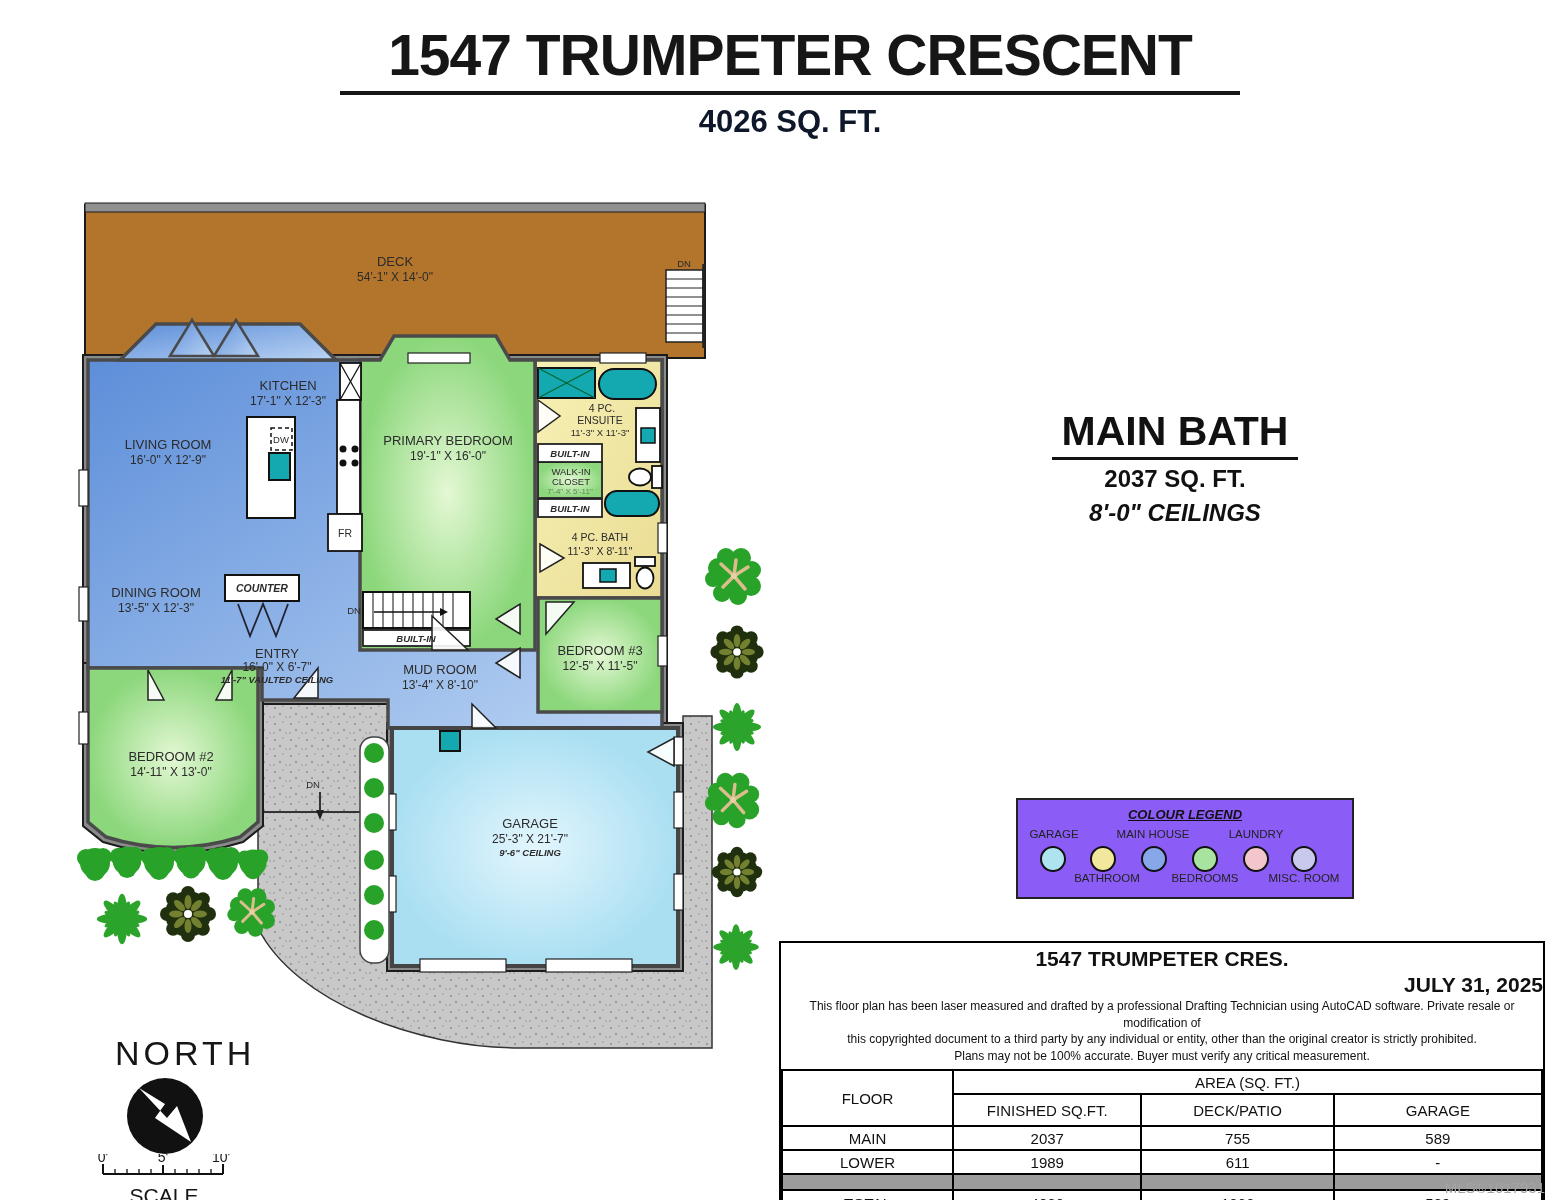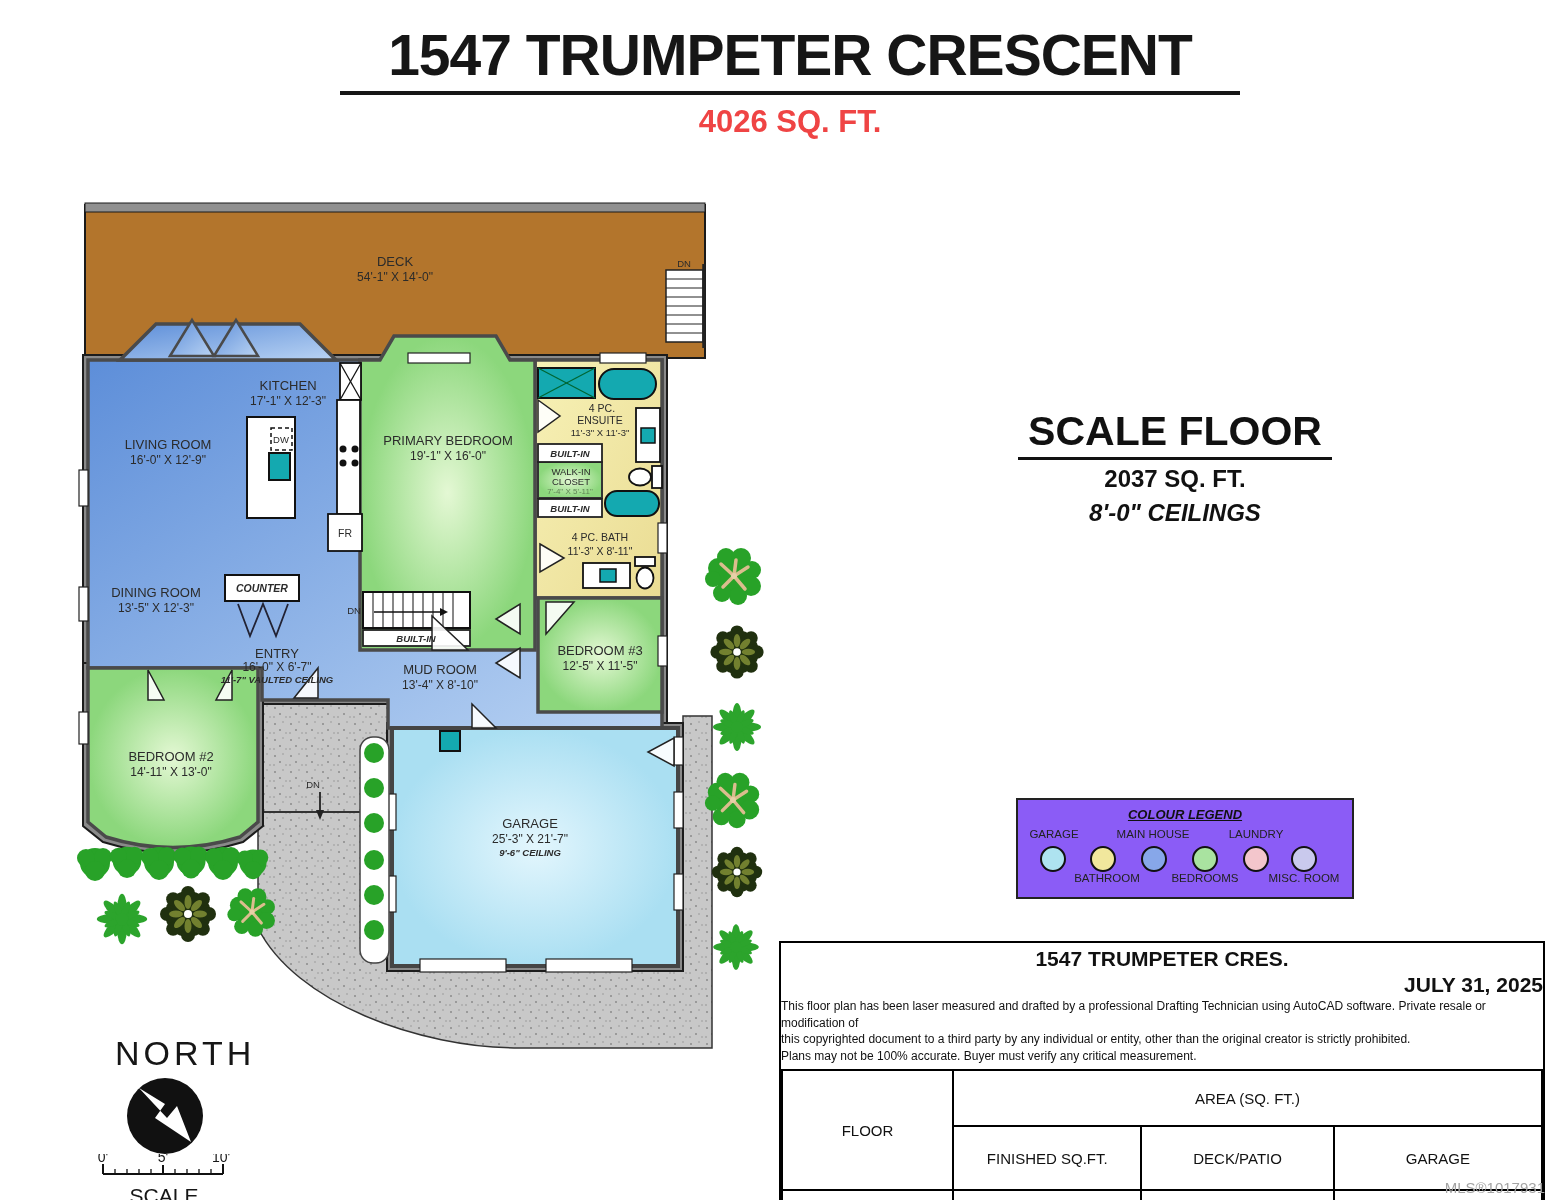--- a/index.html
+++ b/index.html
@@ -2,41 +2,41 @@
 <html><head>
 <meta charset="utf-8">
 <style>
   html,body{margin:0;padding:0;background:#fff;}
   #canvas{position:relative;width:1553px;height:1200px;background:#fff;overflow:hidden;
           font-family:"Liberation Sans",sans-serif;color:#111;}
   
   #title-block{position:absolute;left:255px;top:22px;width:1070px;text-align:center;}
   #title-block h1{margin:0;font-size:57px;font-weight:bold;letter-spacing:-1px;color:#161616;}
   #title-rule{width:900px;height:4px;background:#161616;margin:3px auto 0;}
-  #title-sqft{font-size:31px;font-weight:bold;margin-top:9px;color:#ef4444;}
+  #title-sqft{font-size:31px;font-weight:bold;margin-top:9px;color:#0f172a;}
   
   #floor-header{position:absolute;left:1010px;top:408px;width:330px;text-align:center;}
   .fh-name{display:inline-block;font-size:41px;font-weight:bold;border-bottom:3px solid #111;padding:0 10px 2px;}
   .fh-sqft{font-size:24px;font-weight:bold;margin-top:5px;}
   .fh-ceil{font-size:24px;font-weight:bold;font-style:italic;margin-top:6px;}
   
   #legend{position:absolute;left:1016px;top:798px;width:334px;height:97px;border:2px solid #222;background:#8b5cf6;}
   #legend-title{position:absolute;left:0;right:0;top:7px;text-align:center;font-size:13px;font-weight:bold;
                 font-style:italic;text-decoration:underline;}
   .lg-circle{position:absolute;width:22px;height:22px;border:2.5px solid #111;border-radius:50%;top:46px;
              transform:translateX(-50%);}
   .lg-label{position:absolute;transform:translateX(-50%);font-size:11.5px;white-space:nowrap;color:#222;}
   .lg-top{top:28px;} .lg-bot{top:72px;}
   
   #info{position:absolute;left:779px;top:941px;width:766px;border:2px solid #000;background:#fff;box-sizing:border-box;}
   .it-addr{font-size:21px;font-weight:bold;text-align:center;line-height:27px;margin-top:2px;}
   .it-date{font-size:21px;font-weight:bold;text-align:right;line-height:26px;}
-  .it-disc{font-size:12px;line-height:16.5px;color:#111;}
+  .it-disc{font-size:12px;text-align:center;line-height:16.5px;color:#111;}
   #info table{border-collapse:collapse;width:100%;margin-top:5px;}
-  #info td{border:2px solid #000;text-align:center;font-size:15px;padding:16px;height:22px;color:#111;}
+  #info td{border:2px solid #000;text-align:center;font-size:15px;padding:0;height:22px;color:#111;}
   #info tr.sub td{height:30px;}
   #info tr.spacer td{height:14px;background:#9c9c9c;}
   #info tr.total td{height:24px;}
   #mls{position:absolute;left:1160px;top:1179px;width:385px;text-align:right;font-size:15px;color:#a4a4a4;}
   
   #compass{position:absolute;left:95px;top:1034px;width:250px;height:200px;}
   #north-label{position:absolute;left:20px;top:0;font-size:34px;letter-spacing:4px;color:#161616;}
   #compass-svg{position:absolute;left:30px;top:42px;}
   #scale-svg{position:absolute;left:0;top:120px;}
   #scale-label{position:absolute;left:8px;top:150px;width:122px;text-align:center;font-size:21px;color:#161616;}
@@ -339,21 +339,21 @@
       <text class="rn" x="530" y="828">GARAGE</text>
       <text class="rd" x="530" y="843">25'-3" X 21'-7"</text>
       <text class="xs it" x="530" y="856">9'-6" CEILING</text>
       <text class="dn" x="313" y="788">DN</text>
       <text class="xs" x="281" y="443">DW</text>
       <text class="sm" x="345" y="537">FR</text>
     </g>
   </svg>
 
   <div id="floor-header">
-    <div class="fh-name">SCALE FLOOR</div>
+    <div class="fh-name">MAIN BATH</div>
     <div class="fh-sqft">2037 SQ. FT.</div>
     <div class="fh-ceil">8'-0" CEILINGS</div>
   </div>
 
   <div id="legend">
     <div id="legend-title">COLOUR LEGEND</div>
     <div class="lg-label lg-top" style="left:36px">GARAGE</div>
     <div class="lg-circle" style="left: 35px; background: rgb(174, 227, 240);"></div>
     <div class="lg-label lg-bot" style="left:89px">BATHROOM</div>
     <div class="lg-circle" style="left: 85px; background: rgb(241, 231, 157);"></div>

